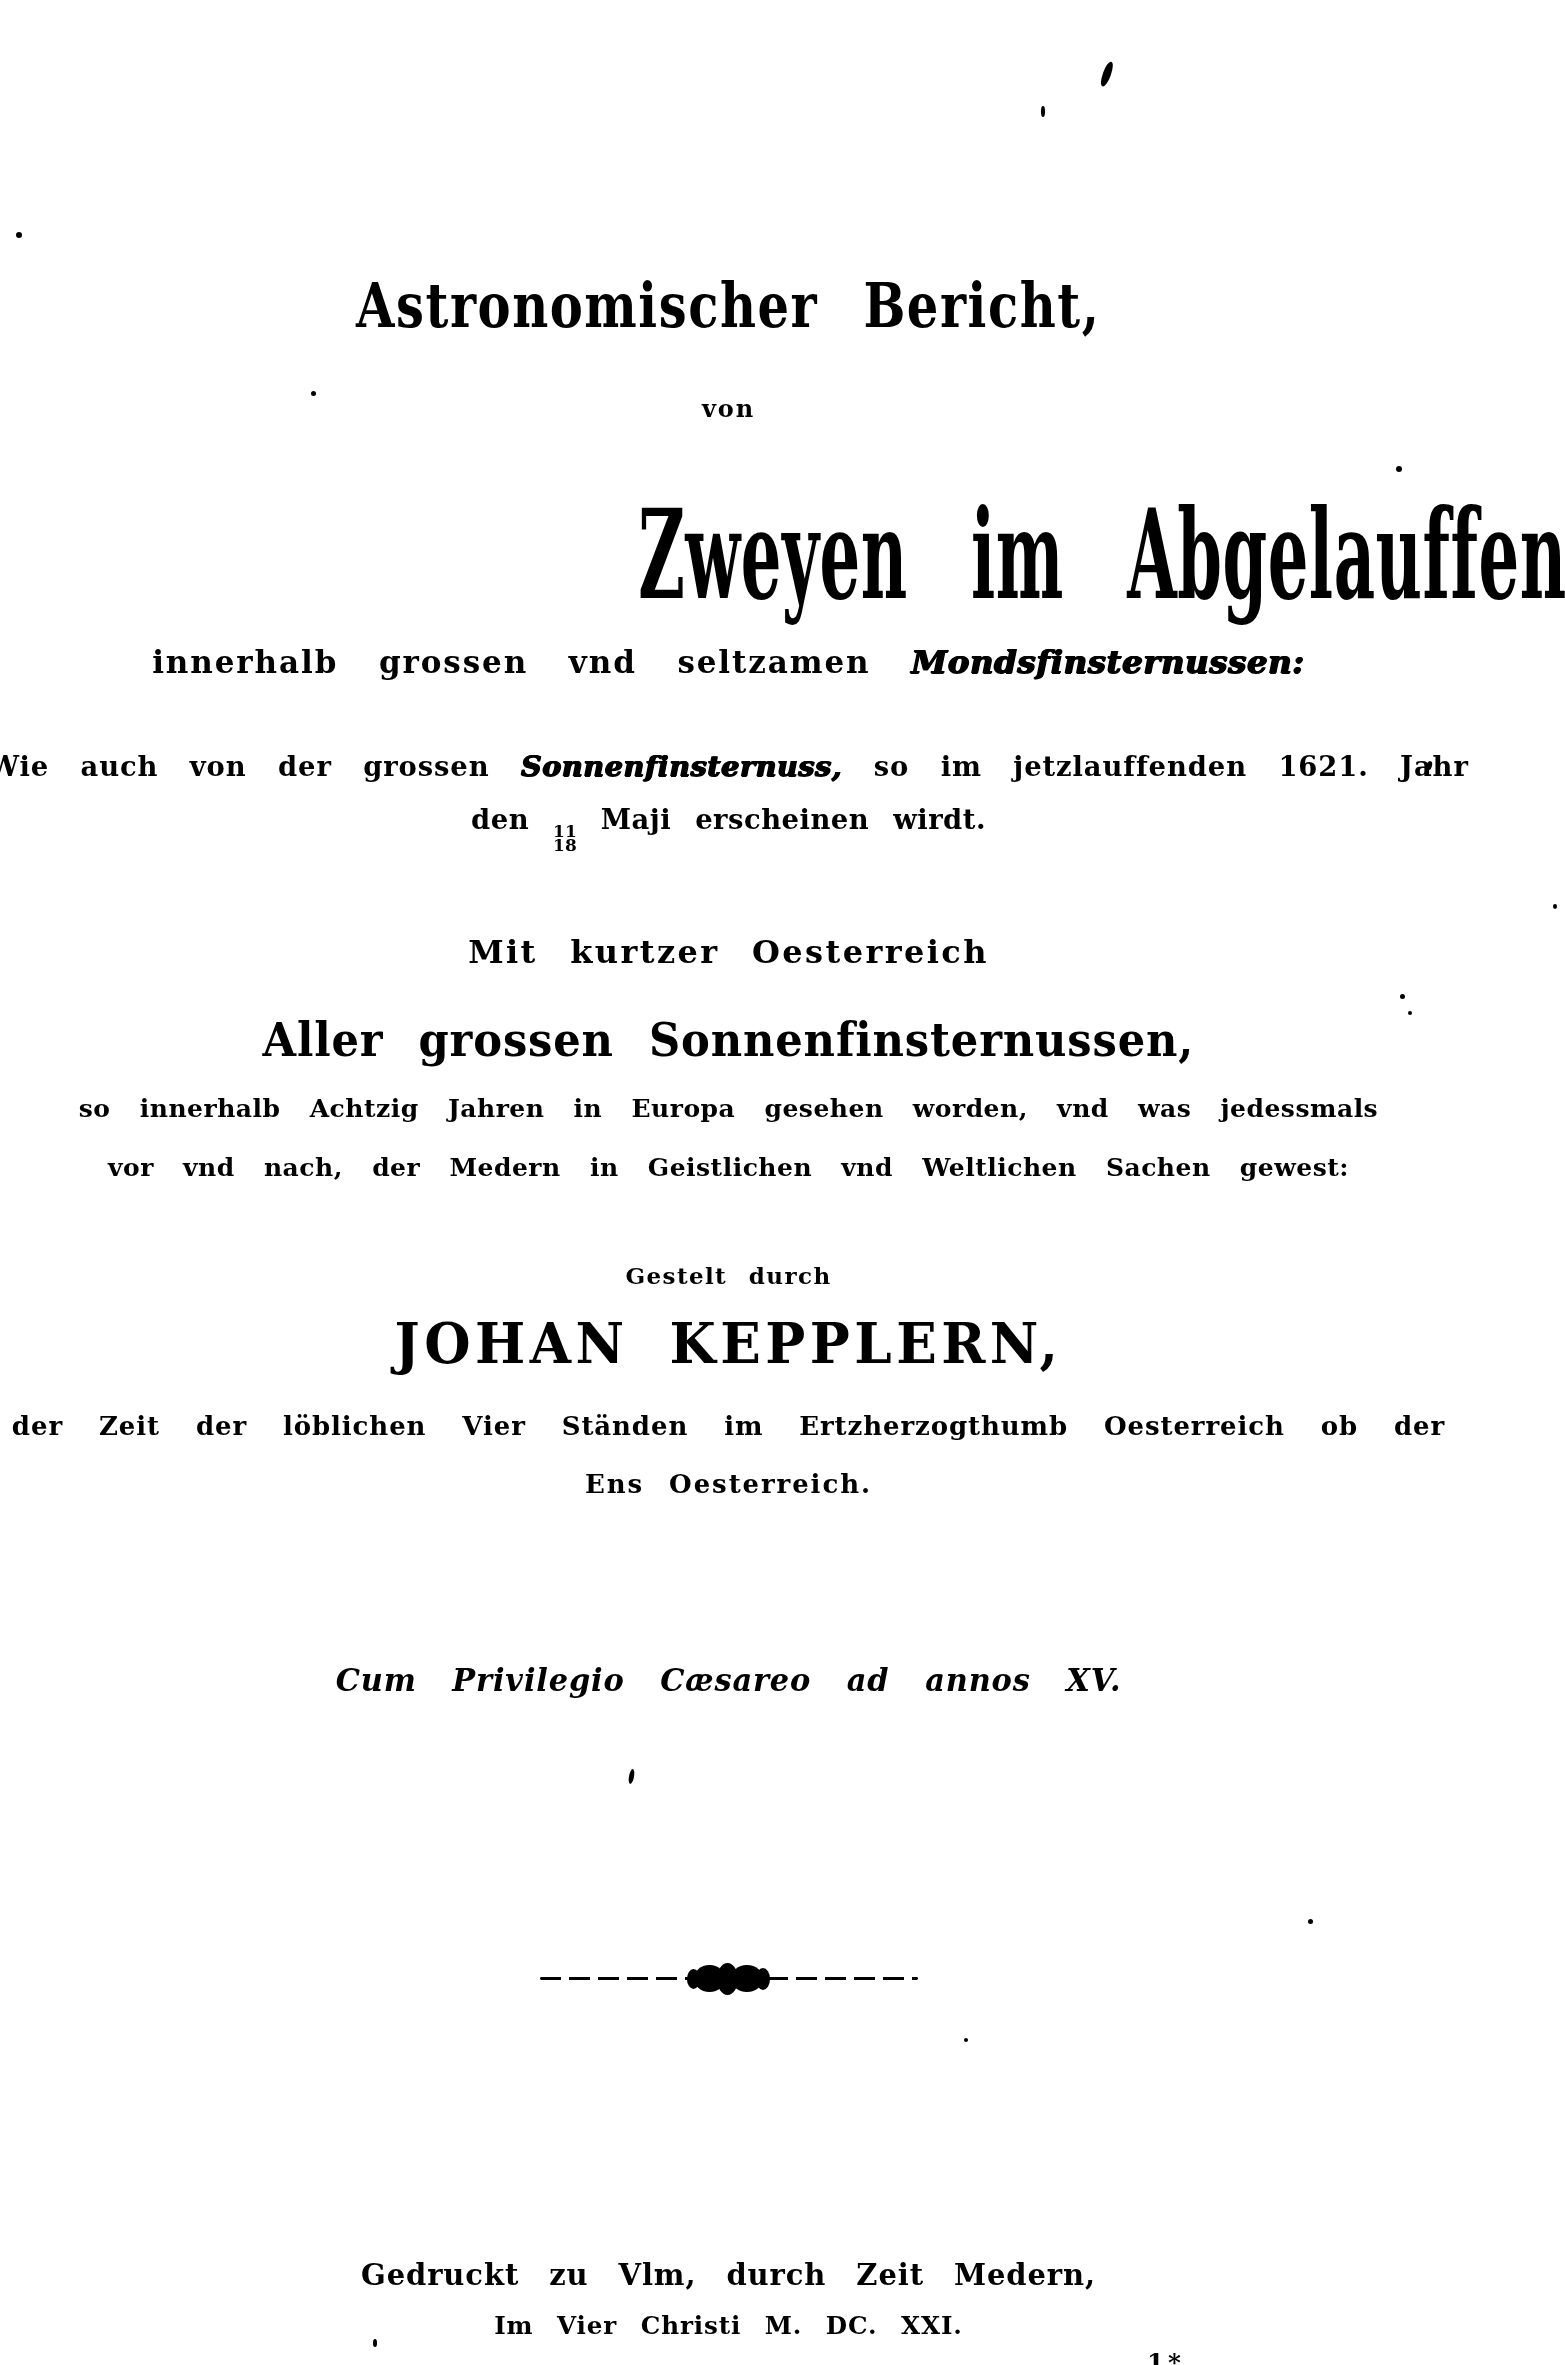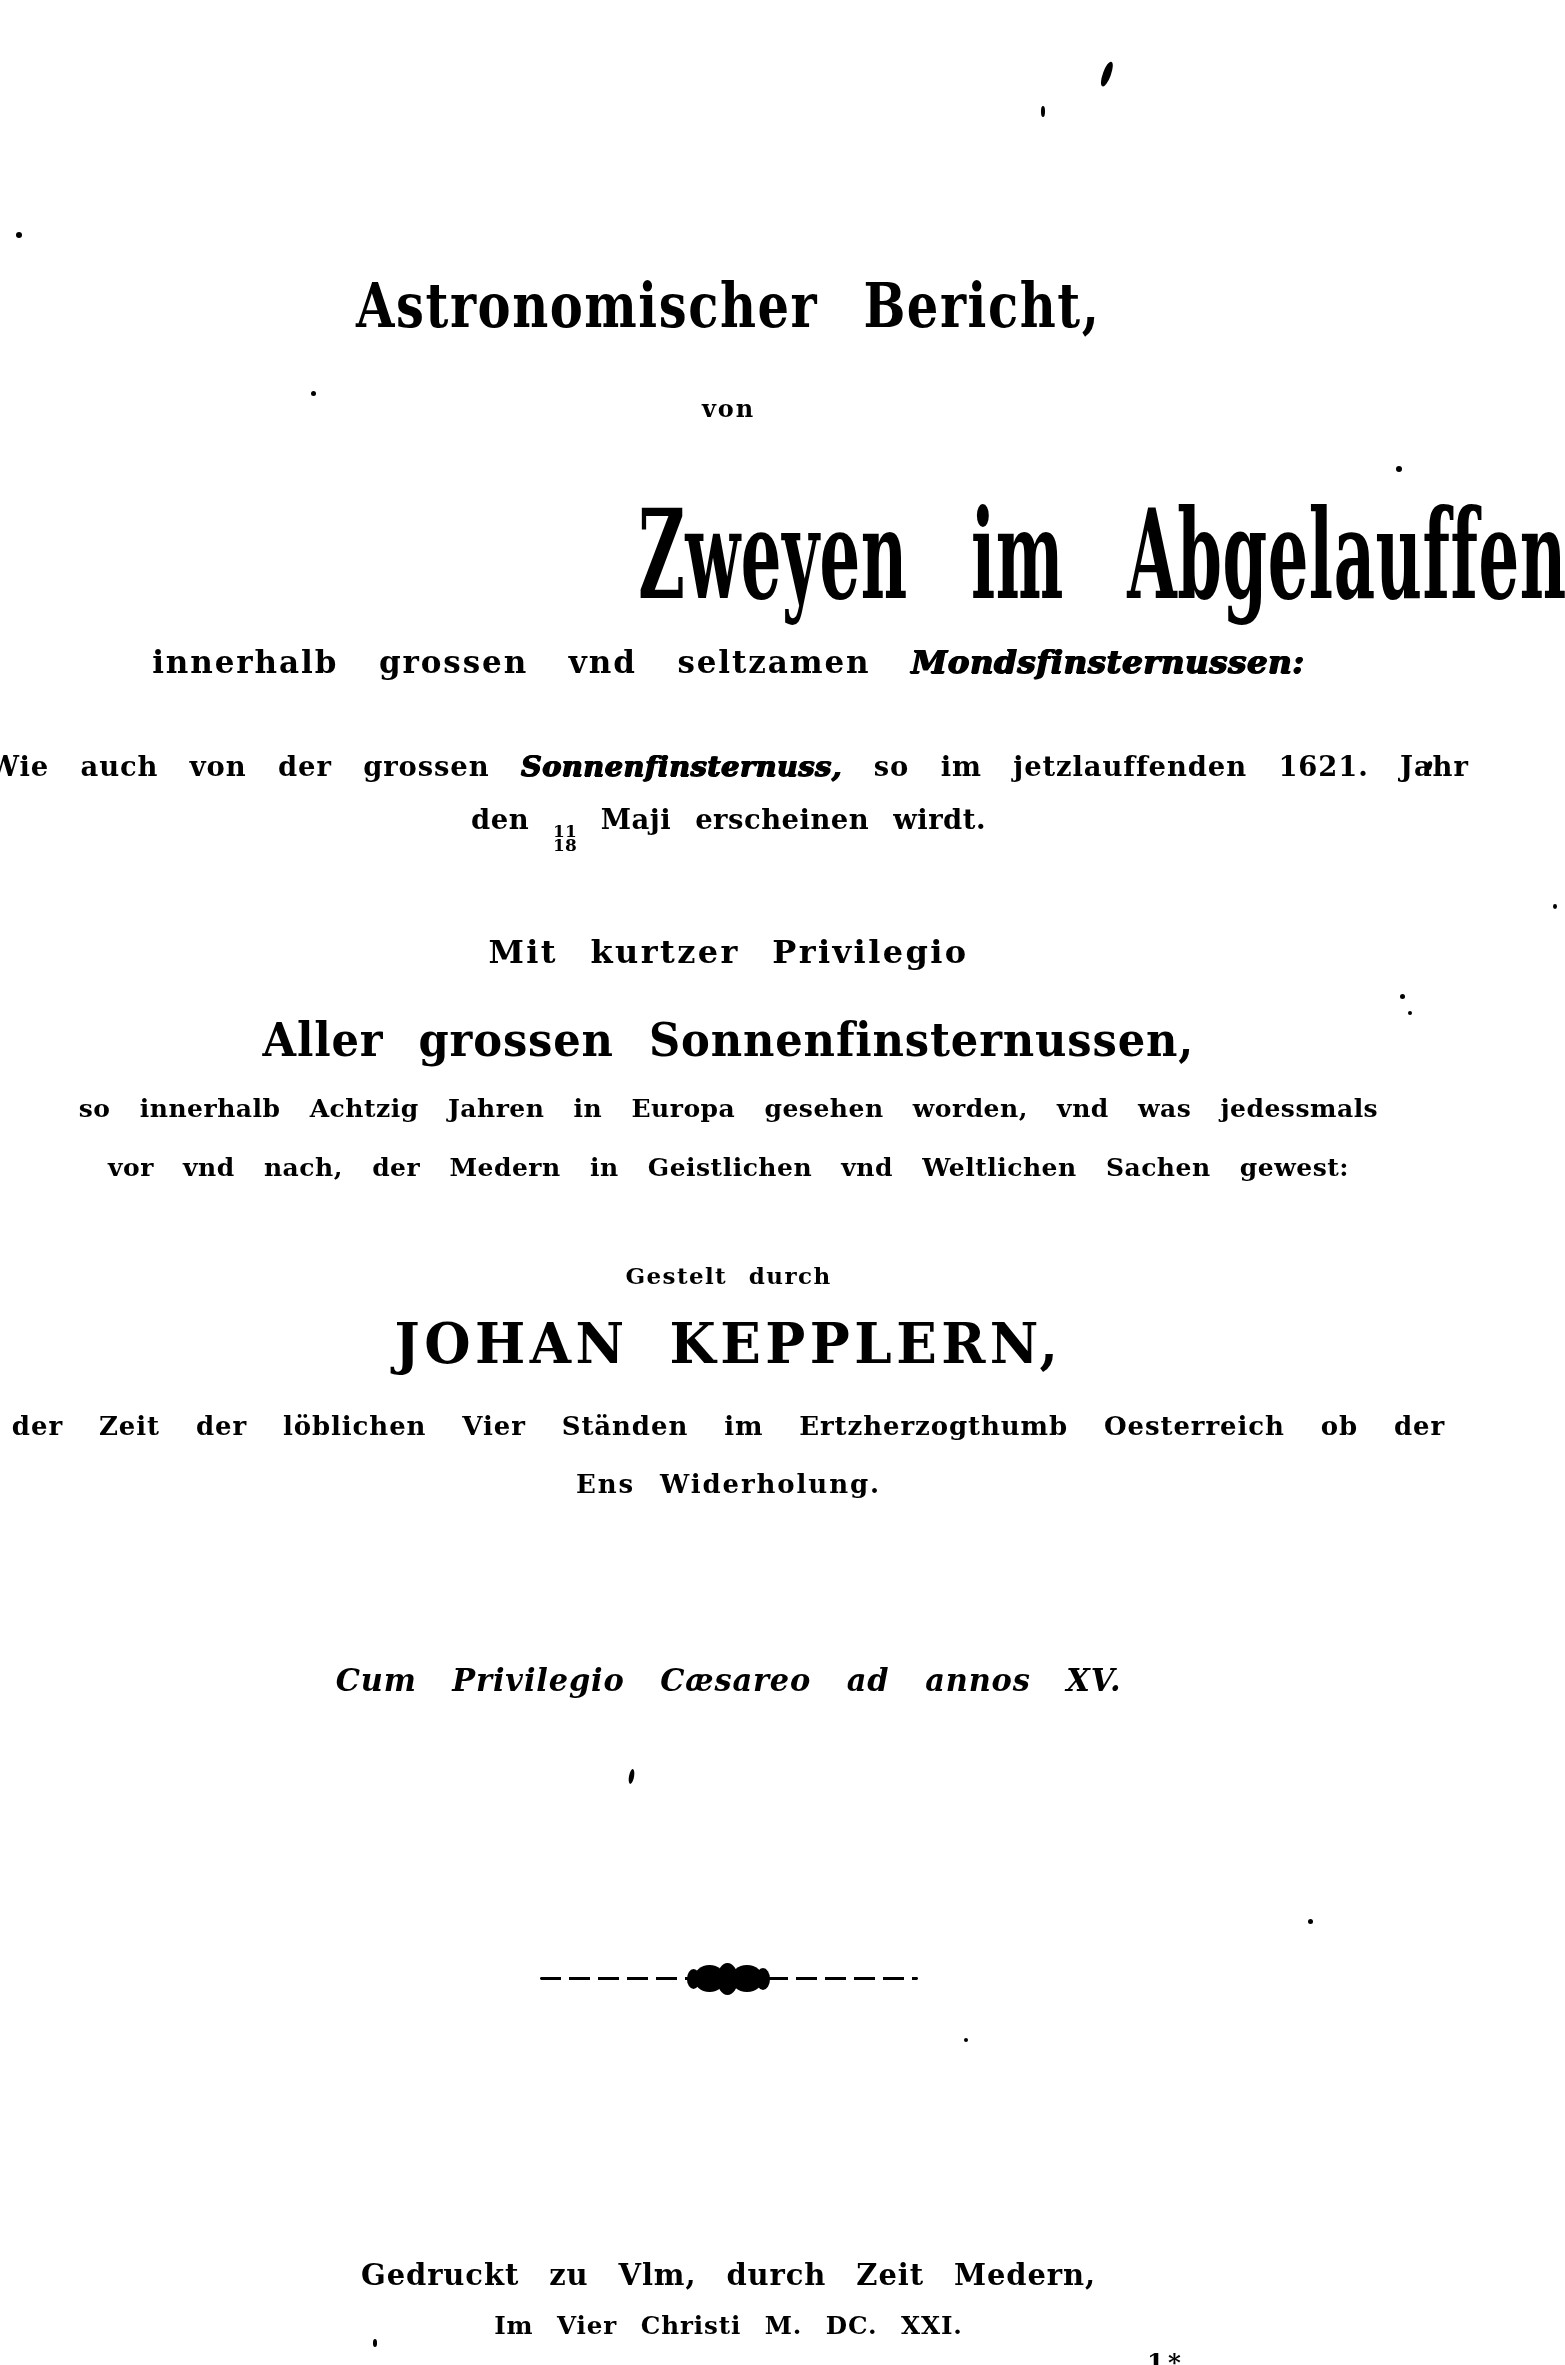--- a/index.html
+++ b/index.html
@@ -148,21 +148,21 @@
     <div class="line l-note2">
       <span>den</span>
       <span class="frac">
           <span>11</span>
           <span>18</span>
         </span>
       <span>Maji erscheinen wirdt.</span>
     </div>
 
     <div class="line l-recap-intro">
-      <span>Mit kurtzer Privilegio</span>
+      <span>Mit kurtzer Oesterreich</span>
     </div>
 
     <div class="line l-recap-head">
       <span class="cx cx92">Aller grossen Sonnenfinsternussen,</span>
     </div>
 
     <div class="line l-body1">
       <span>so innerhalb Achtzig Jahren in Europa gesehen worden, vnd was jedessmals</span>
     </div>
 
@@ -176,21 +176,21 @@
 
     <div class="line l-author">
       <span class="cx cx95">JOHAN KEPPLERN,</span>
     </div>
 
     <div class="line l-atitle1">
       <span>der Zeit der löblichen Vier Ständen im Ertzherzogthumb Oesterreich ob der</span>
     </div>
 
     <div class="line l-atitle2">
-      <span>Ens Widerholung.</span>
+      <span>Ens Oesterreich.</span>
     </div>
 
     <div class="line l-priv">
       <span class="cx cx95">Cum Privilegio Cæsareo ad annos XV.</span>
     </div>
 
     <div class="divider">
       <span class="rule"></span>
       <span class="orn o1"></span>
       <span class="orn o2"></span>

